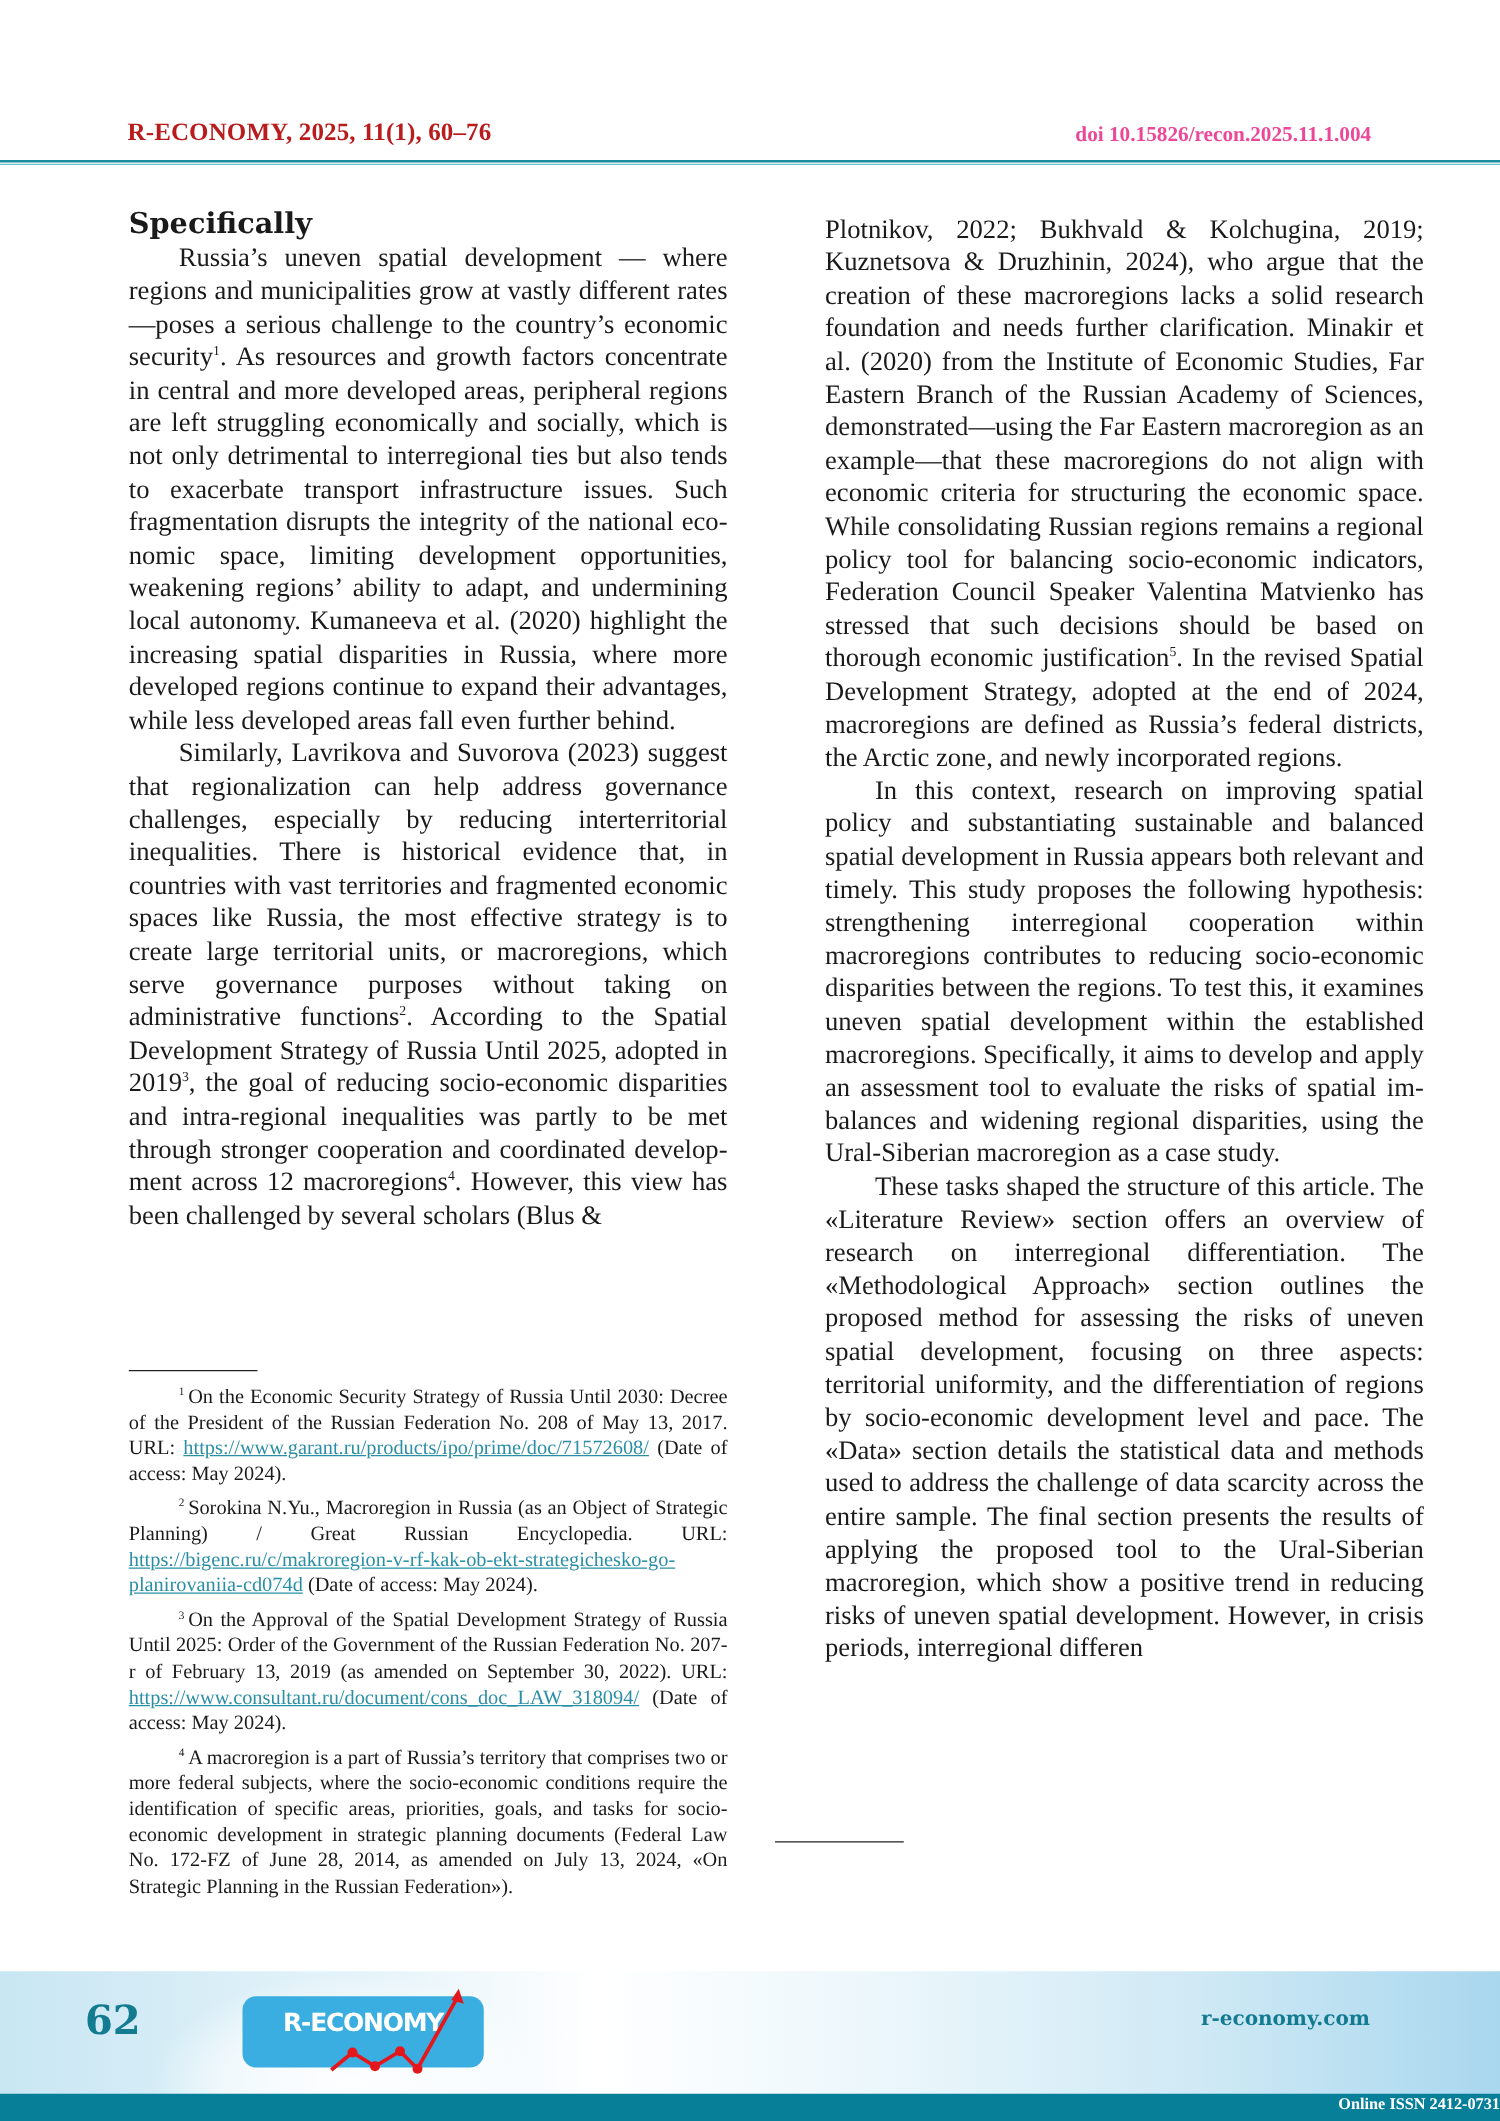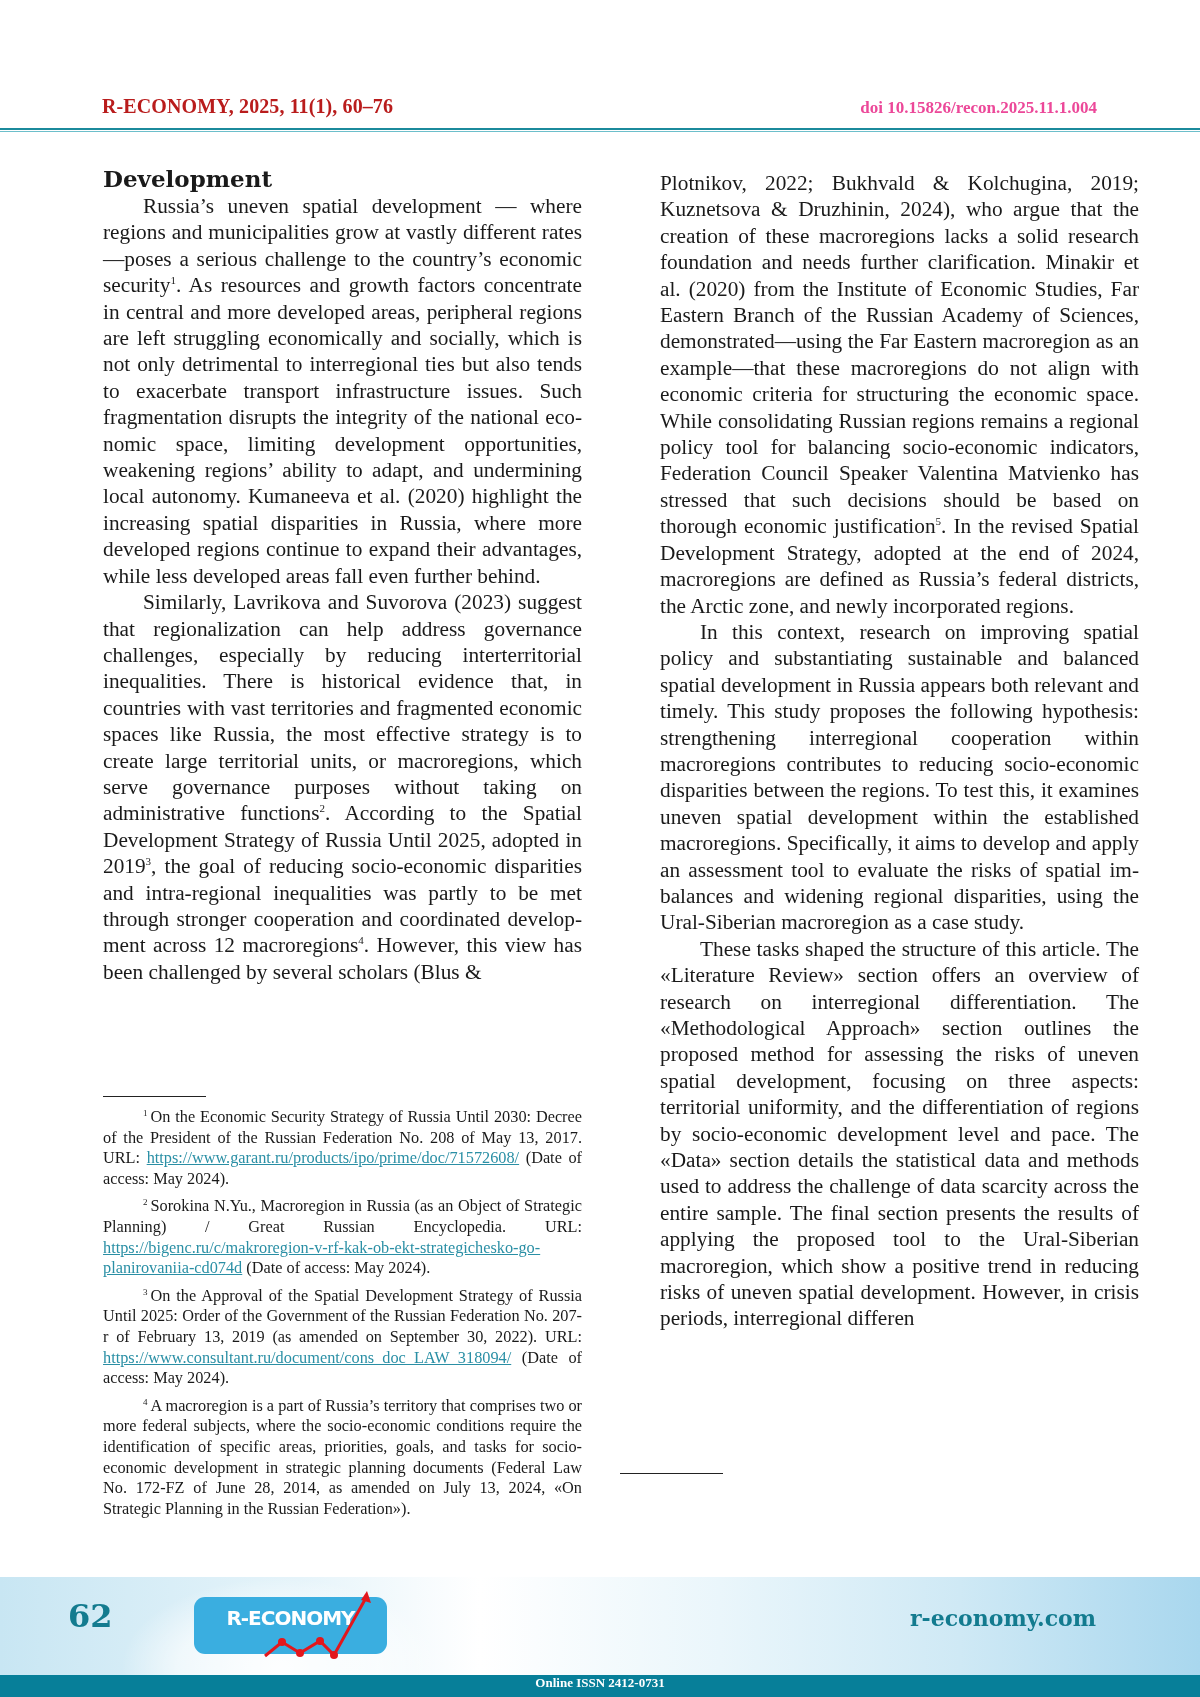--- a/index.html
+++ b/index.html
@@ -27,36 +27,36 @@
   a.link { color: #2a8fa5; text-decoration: underline; }
 
   .footer { position: absolute; left: 0; top: 1577px; width: 1200px; height: 120px;
             background: linear-gradient(90deg, #c8e6f3 0%, #e6f4fa 25%, #ffffff 40%, #eaf6fb 60%, #cfe9f5 80%, #a9d7ee 100%); }
   .globe { position: absolute; left: 120px; top: 0; width: 320px; height: 100px;
            background: radial-gradient(ellipse at 50% 90%, rgba(255,255,255,0.95) 0%, rgba(255,255,255,0.6) 45%, rgba(255,255,255,0) 70%); }
   .page-number { position: absolute; left: 68px; top: 20px; font-size: 32px; font-weight: bold; color: #137b8f; font-family: "DejaVu Serif", serif; }
   .logo { position: absolute; left: 194px; top: 20px; width: 193px; height: 57px; background: #3aaee0; border-radius: 11px; }
   .logo-text { position: absolute; left: 0; top: 9px; width: 193px; text-align: center; color: #fff; font-family: "DejaVu Sans", sans-serif; font-weight: bold; font-size: 20px; letter-spacing: -1px; }
   .logo-arrow { position: absolute; left: 262px; top: 14px; width: 160px; height: 76px; overflow: visible; }
-  .site-url { position: absolute; right: 104px; top: 28px; font-size: 22px; font-weight: bold; color: #137b8f; font-family: "DejaVu Serif", serif; }
+  .site-url { position: absolute; right: 104px; top: 28px; font-size: 16px; font-weight: bold; color: #137b8f; font-family: "DejaVu Serif", serif; }
   .issn-bar { position: absolute; left: 0; top: 98px; width: 1200px; height: 22px; background: #077f99; }
-  .issn { position: absolute; left: 0; top: 0; width: 1200px; text-align: center; font-size: 13px; font-weight: bold; color: #fff; }
+  .issn { position: absolute; left: 0; top: 0; width: 1200px; text-align: right; font-size: 13px; font-weight: bold; color: #fff; }
 </style>
 </head>
 <body>
 
 <div class="header">
   <div class="journal-ref">R-ECONOMY, 2025, 11(1), 60–76</div>
   <div class="doi">doi 10.15826/recon.2025.11.1.004</div>
   <div class="header-rule"></div>
   <div class="header-rule2"></div>
 </div>
 
 <div class="col col-left">
-  <h2 class="heading">Development</h2>
+  <h2 class="heading">Specifically</h2>
   <div id="left-paras">
       <p class="body"><span>Russia’s uneven spatial development — where regions and municipalities grow at vastly different rates—poses a serious challenge to the country’s economic security</span><sup>1</sup><span>. As resources and growth fac­tors concentrate in central and more developed ar­eas, peripheral regions are left struggling econom­ically and socially, which is not only detrimental to interregional ties but also tends to exacerbate transport infrastructure issues. Such fragmen­tation disrupts the integrity of the national eco­nomic space, limiting development opportunities, weakening regions’ ability to adapt, and under­mining local autonomy. Kumaneeva et al. (2020) highlight the increasing spatial disparities in Rus­sia, where more developed regions continue to ex­pand their advantages, while less developed areas fall even further behind.</span></p>
       <p class="body"><span>Similarly, Lavrikova and Suvorova (2023) suggest that regionalization can help address gov­ernance challenges, especially by reducing in­terterritorial inequalities. There is historical evi­dence that, in countries with vast territories and fragmented economic spaces like Russia, the most effective strategy is to create large territorial units, or macroregions, which serve governance purpos­es without taking on administrative functions</span><sup>2</sup><span>. According to the Spatial Development Strategy of Russia Until 2025, adopted in 2019</span><sup>3</sup><span>, the goal of reducing socio-economic disparities and intra-re­gional inequalities was partly to be met through stronger cooperation and coordinated develop­ment across 12 macroregions</span><sup>4</sup><span>. However, this view has been challenged by several scholars (Blus &amp;</span></p>
     </div>
 </div>
 
 <div class="footnotes-left">
   <div class="fn-rule"></div>
   <div id="left-fns">
       <div class="fn"><sup>1</sup><span>On the Economic Security Strategy of Russia Until 2030: Decree of the President of the Russian Federation No. 208 of May 13, 2017. URL: </span><a class="link">https://www.garant.ru/products/ipo/prime/doc/71572608/</a><span> (Date of access: May 2024).</span></div>

